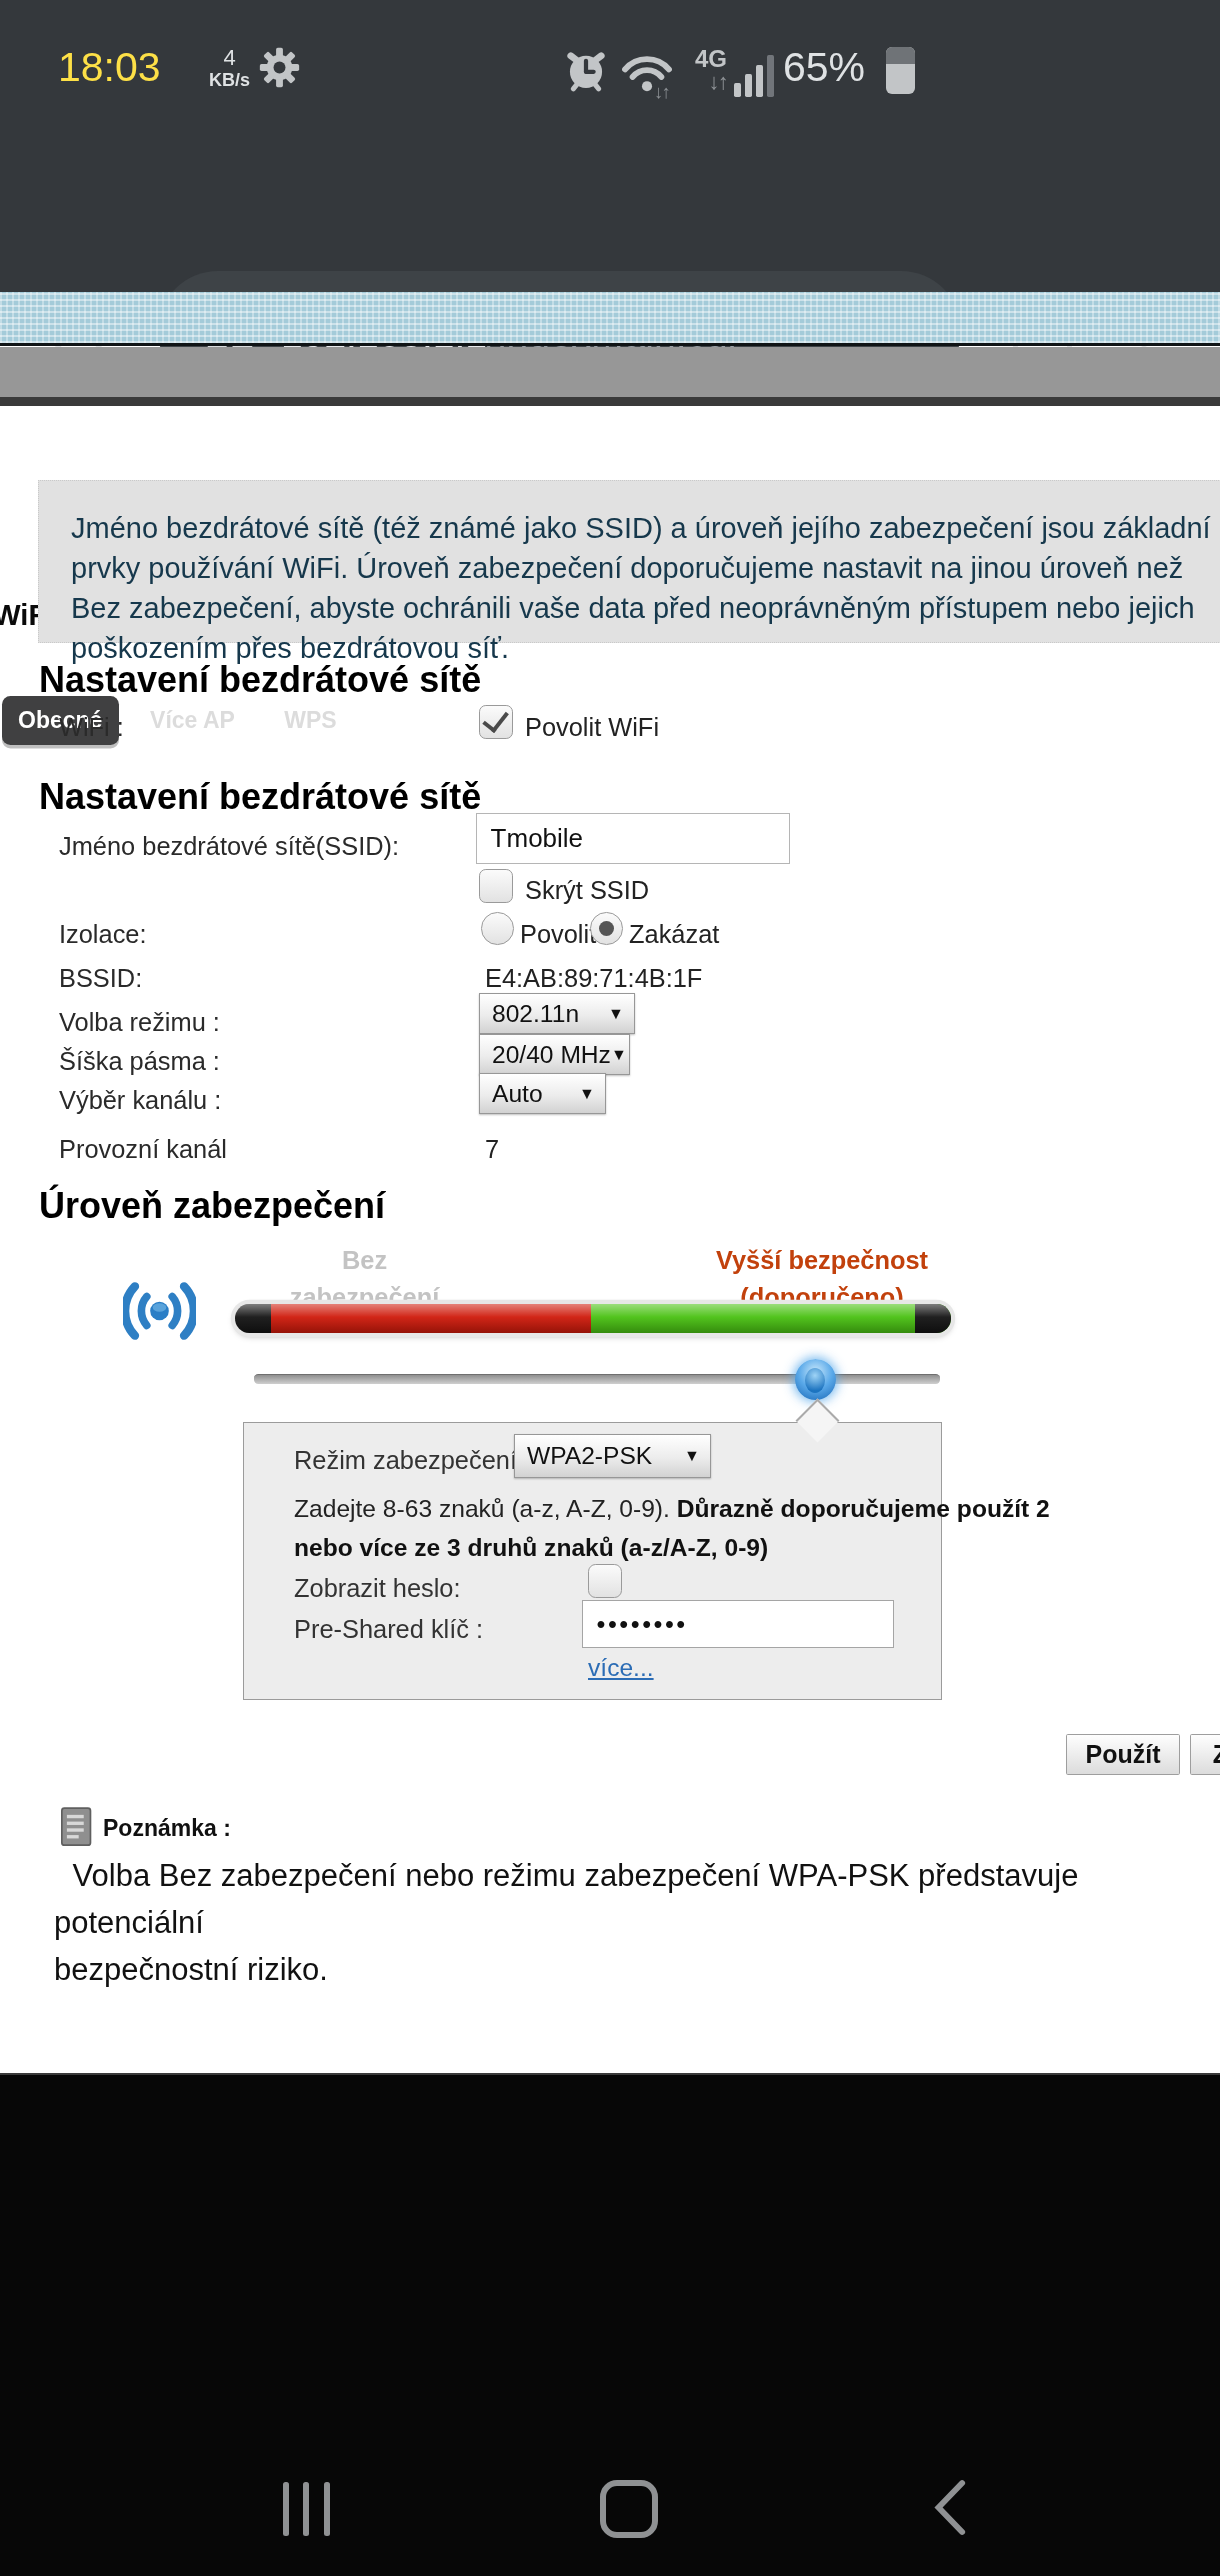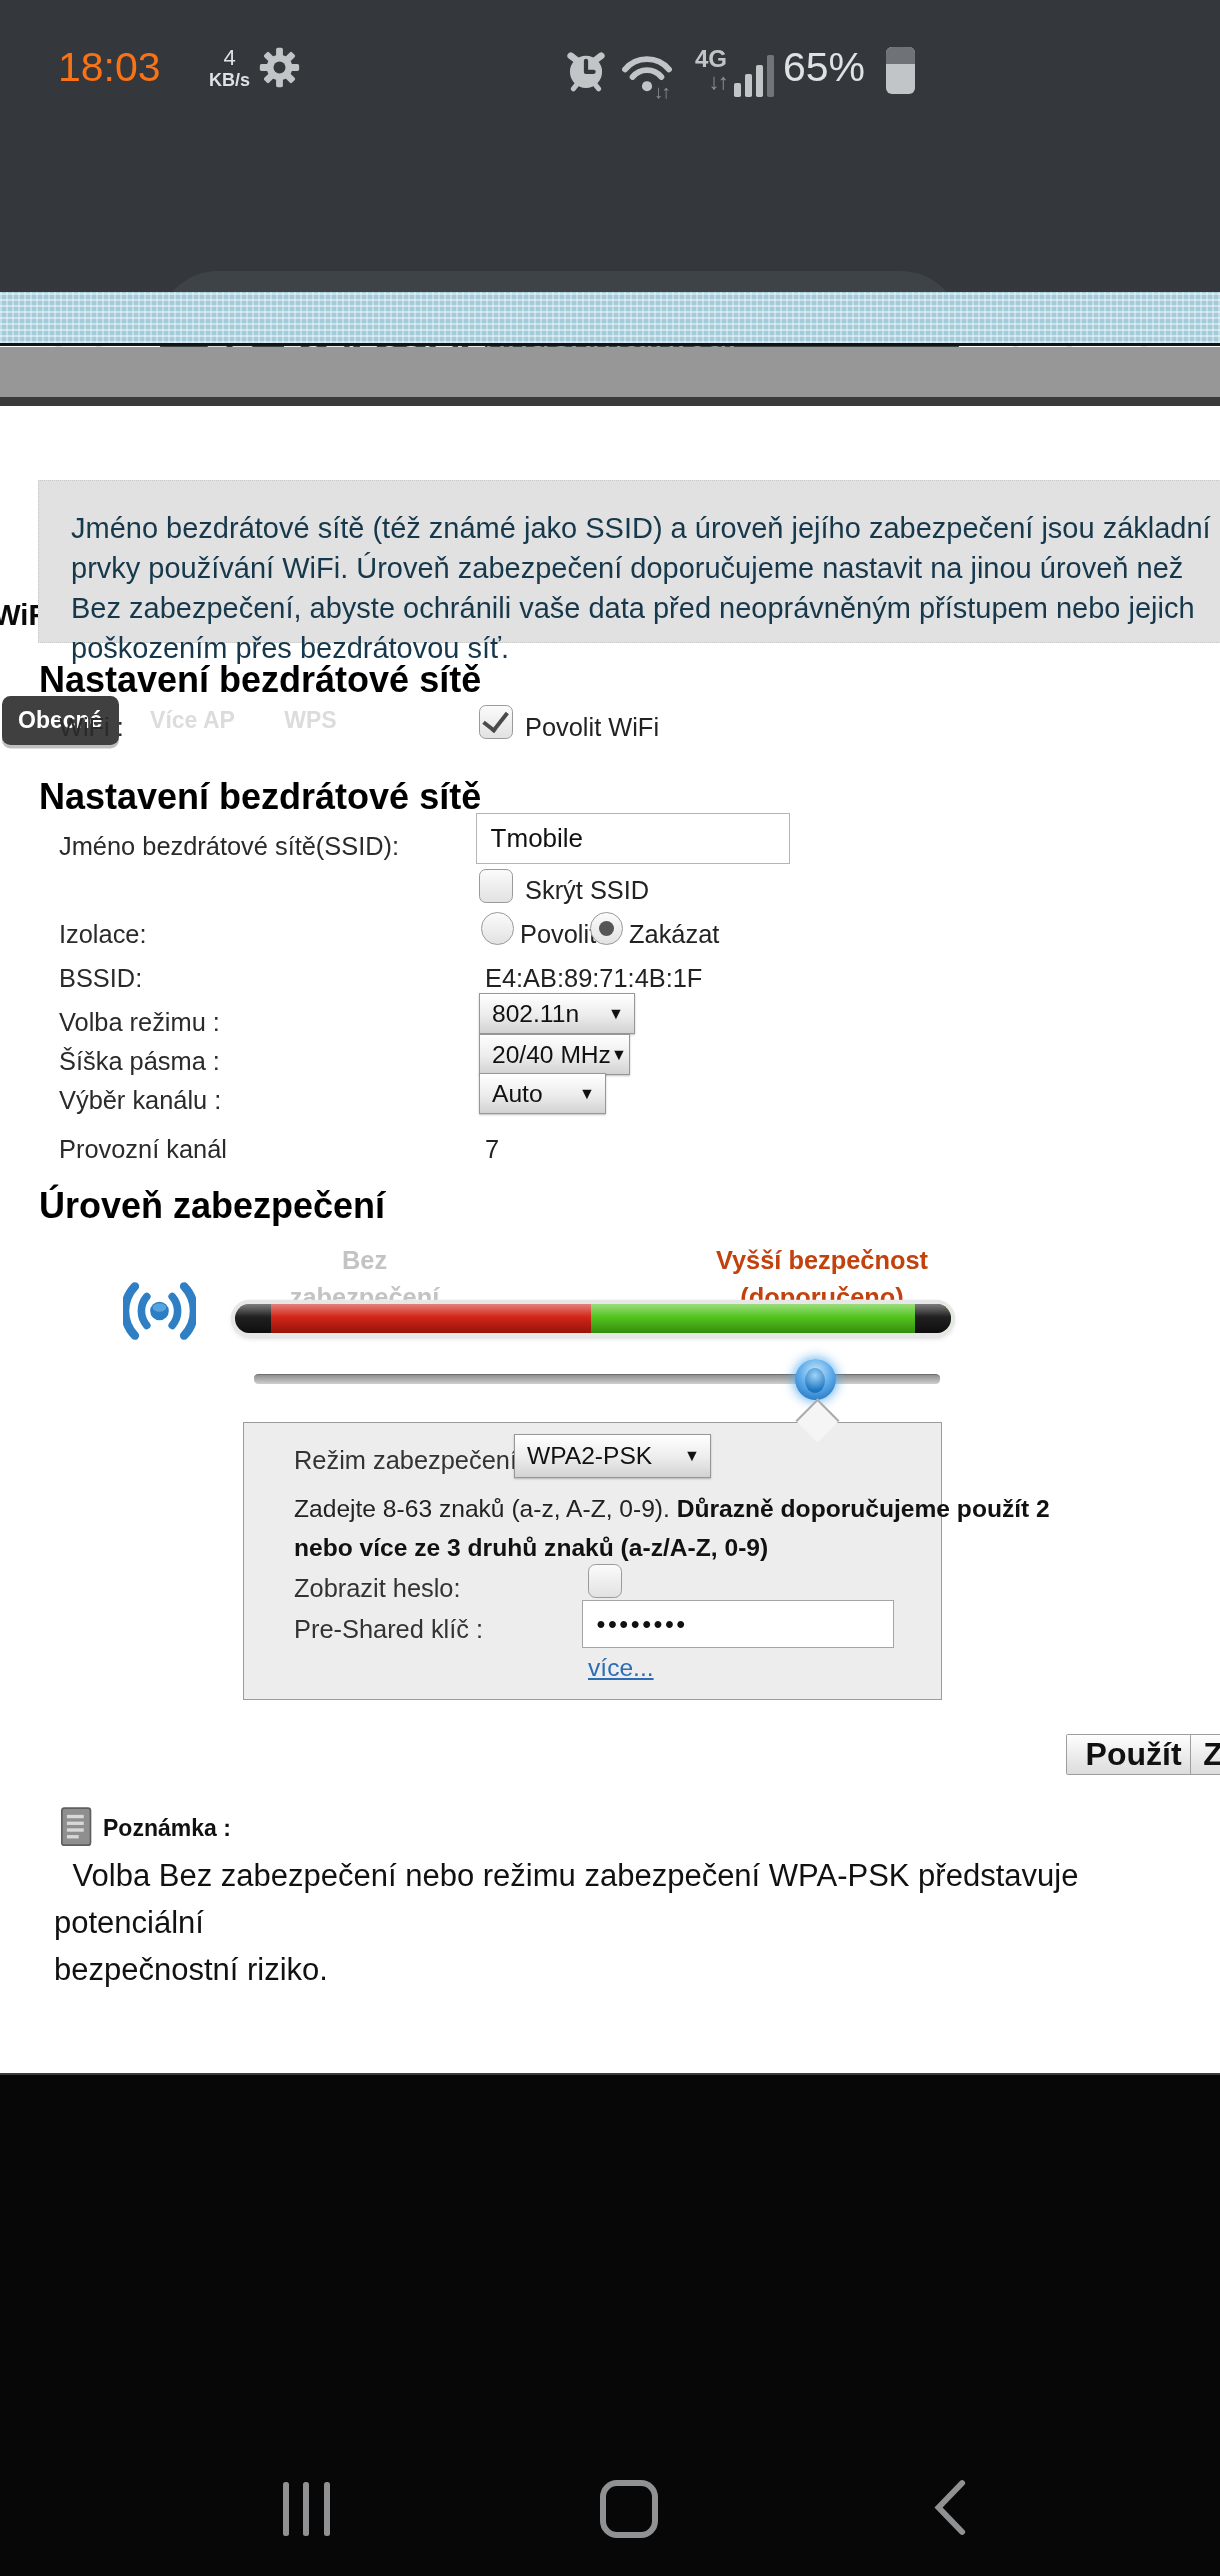--- a/index.html
+++ b/index.html
@@ -4,21 +4,21 @@
 <style>
   html,body{margin:0;padding:0;background:#000;}
   #screen{position:relative;width:1220px;height:2576px;background:#fff;overflow:hidden;
           font-family:"Liberation Sans",sans-serif;}
   .abs{position:absolute;}
   .nowrap{white-space:nowrap;}
 
   
   #statusbar{left:0;top:0;width:1220px;height:127px;background:#34383c;}
   #browserbar{left:0;top:127px;width:1220px;height:165px;background:#34383c;}
-  #clock{left:58px;top:44px;font-size:41px;font-weight:500;color:#f97316;}
+  #clock{left:58px;top:44px;font-size:41px;font-weight:500;color:#fde047;}
   #netspeed{left:200px;top:47px;width:59px;text-align:center;color:#dfe2e4;line-height:1;}
   #netspeed .v{font-size:22px;}
   #netspeed .u{font-size:18px;font-weight:bold;margin-top:1.7px;}
   #gear{left:259px;top:47px;}
   #alarm{left:564px;top:49px;}
   #wifiicon{left:620px;top:49px;}
   #wifiarrows{left:654px;top:81px;font-size:18.6px;color:#8d9195;letter-spacing:-1.7px;}
   #fourg{left:683px;top:47px;width:44px;text-align:right;color:#c2c5c7;line-height:1;}
   #fourg .t{font-size:24px;font-weight:bold;}
   #fourg .a{font-size:22px;color:#8d9195;letter-spacing:-1.7px;margin-top:0px;}
@@ -107,21 +107,21 @@
   #caret{left:802px;top:1405px;width:29px;height:29px;background:#f5f5f5;
          border-left:2.5px solid #aaa;border-top:2.5px solid #aaa;transform:rotate(45deg);z-index:5;}
   .plbl{position:absolute;left:294px;font-size:25.4px;color:#333;white-space:nowrap;}
   #hint1,#hint2{position:absolute;left:294px;font-size:24.6px;color:#222;white-space:nowrap;}
   #hint1 b,#hint2 b{color:#111;}
   #morelink{position:absolute;left:588px;top:1654px;font-size:24.6px;color:#2b6cb5;text-decoration:underline;}
   #pskinput span{letter-spacing:2.5px;font-size:25.4px;}
 
   
   .btn{position:absolute;top:1734px;height:39px;padding:0 18.6px;display:flex;align-items:center;justify-content:center;
-       font-size:32px;font-weight:bold;color:#111;background:linear-gradient(#fefefe,#dcdcdc);
+       font-size:25px;font-weight:bold;color:#111;background:linear-gradient(#fefefe,#dcdcdc);
        border:0.8px solid #9e9e9e;border-radius:1.7px;}
   #applybtn{left:1066px;}
   #cancelbtn{left:1190px;width:76px;}
   #noteicon{left:61px;top:1807px;}
   #notelabel{left:103px;top:1815px;font-size:23px;font-weight:bold;color:#111;white-space:nowrap;}
   #notetext{left:54px;top:1852px;width:1169px;font-size:31px;color:#111;line-height:47px;}
   #notetext .l1{text-indent:18.6px;}
 
   
   #blackarea{left:0;top:2073px;width:1220px;height:503px;background:#070707;border-top:2.5px solid #3a3a3a;}

